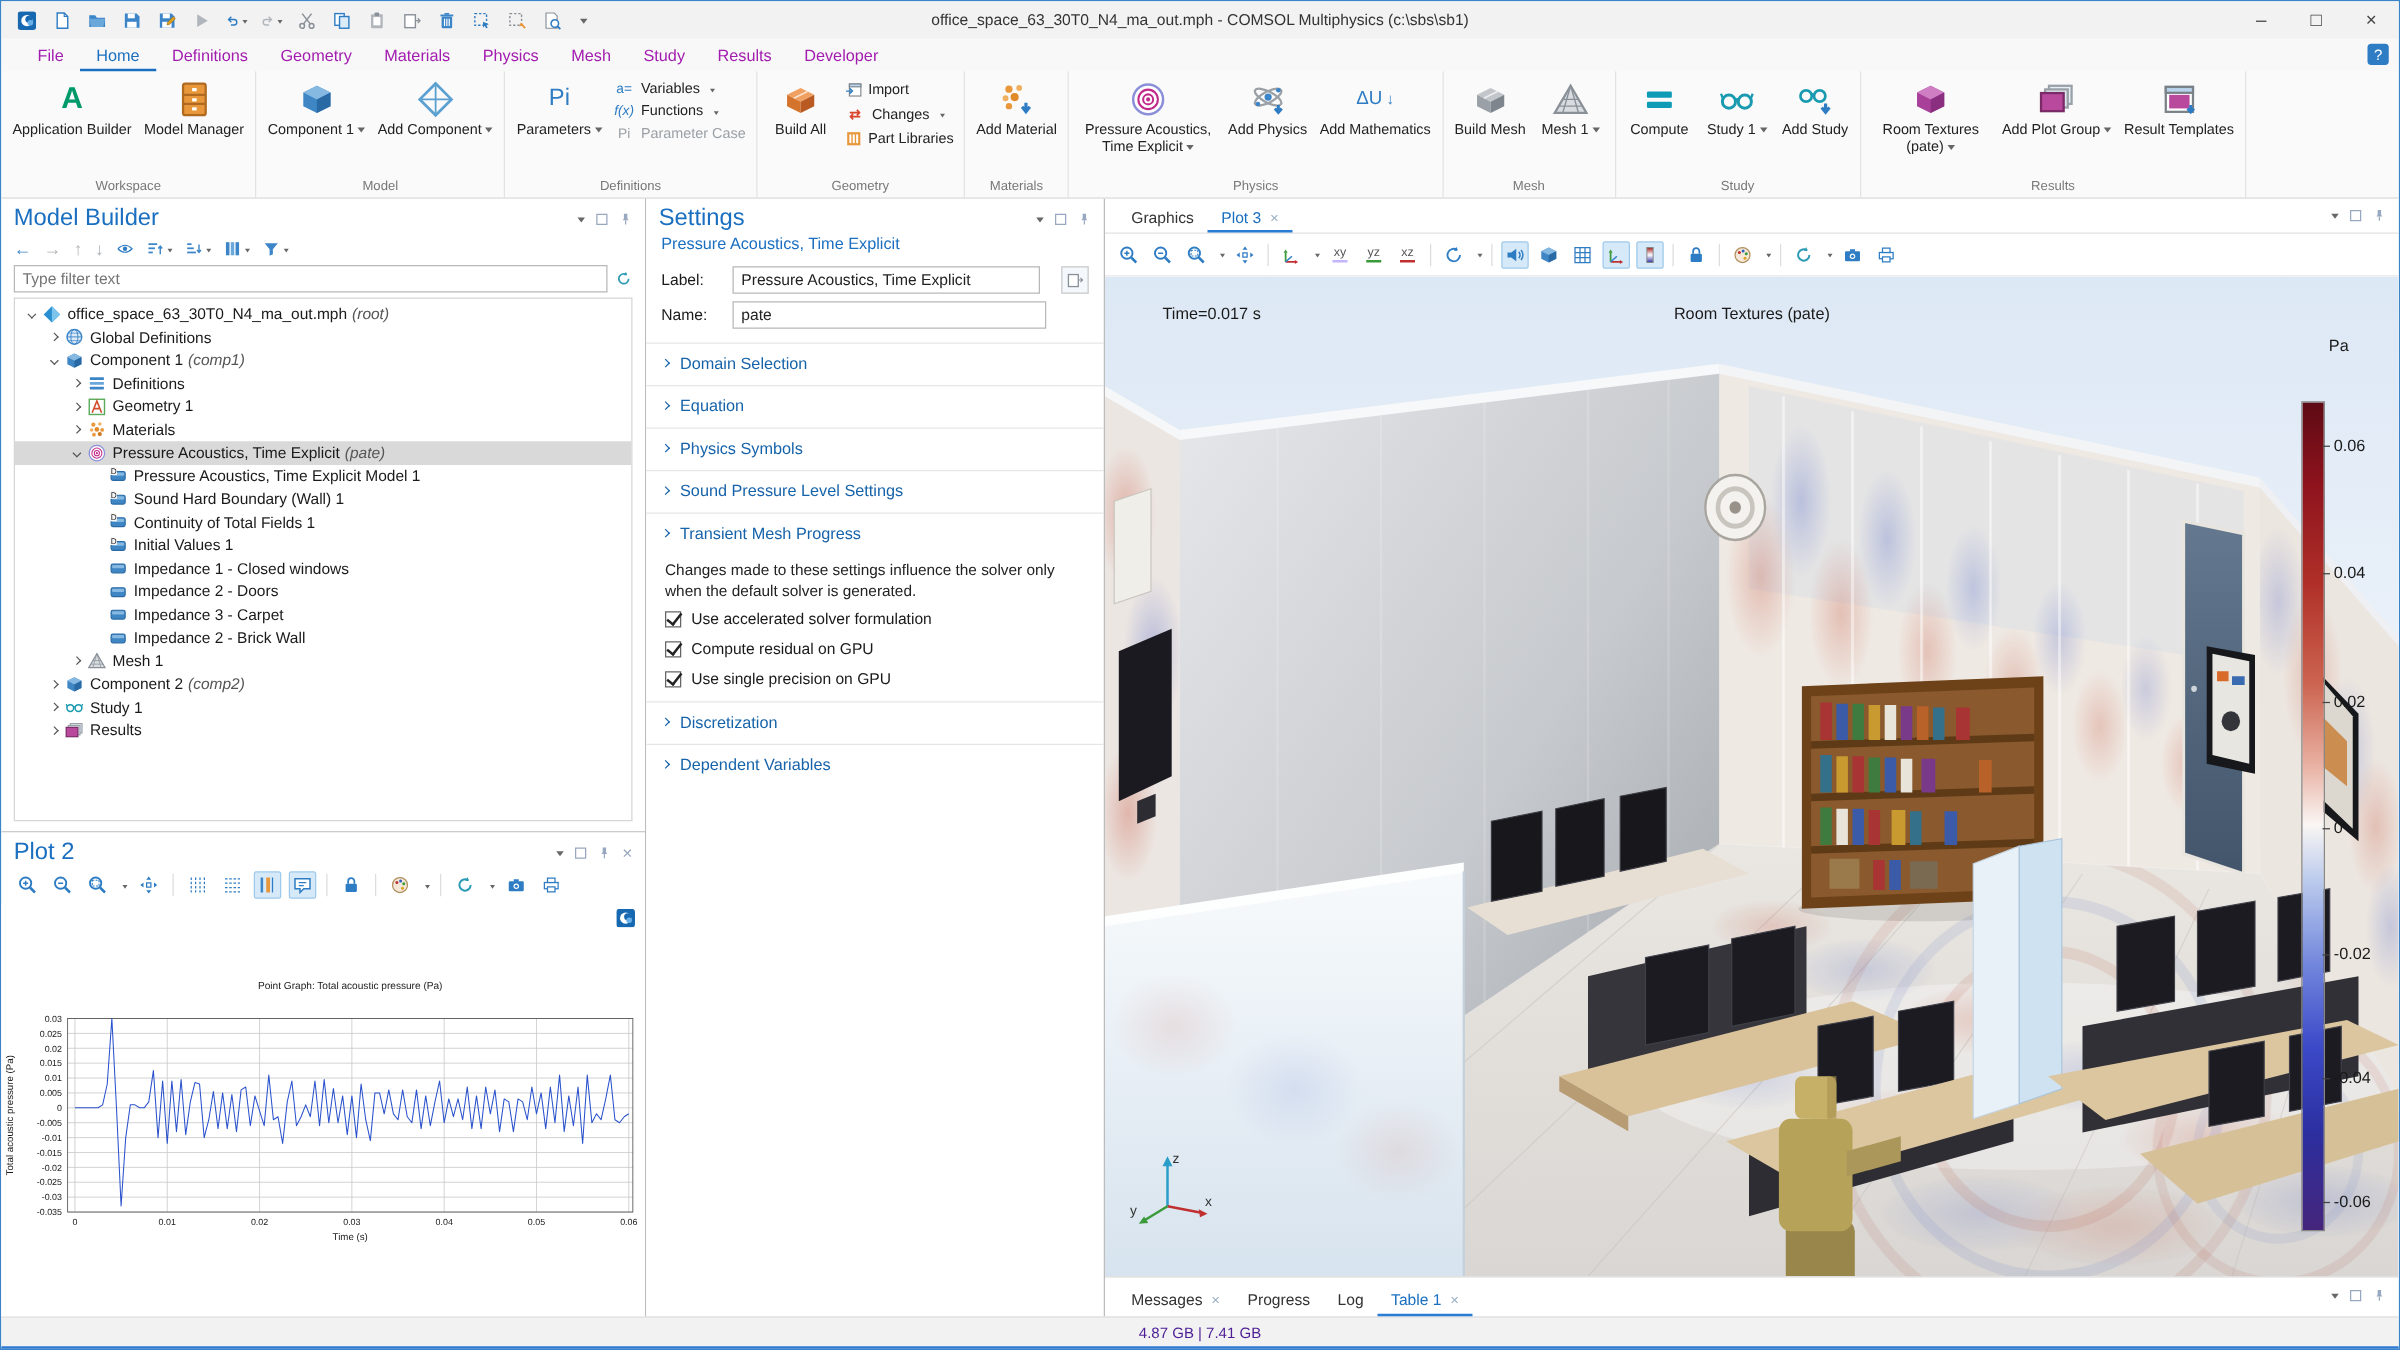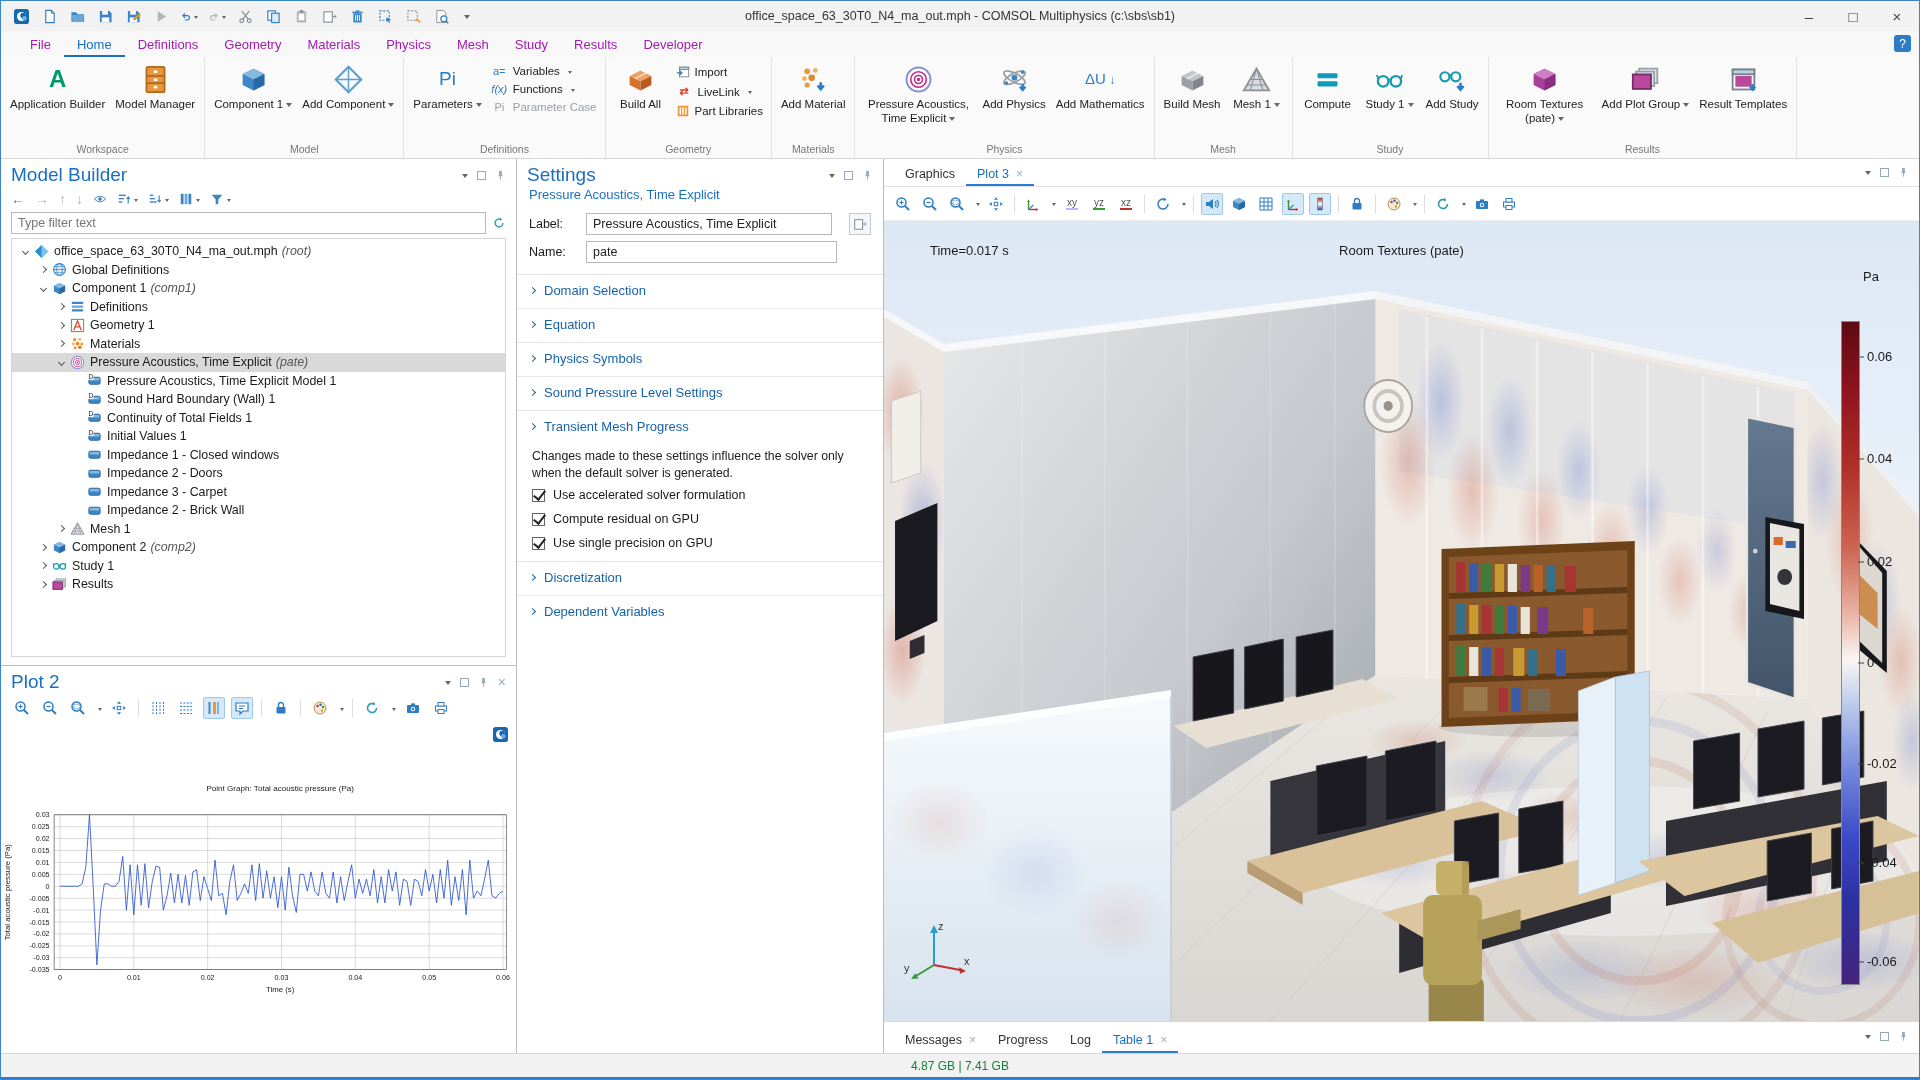--- a/index.html
+++ b/index.html
@@ -100,21 +100,21 @@
 .colorbar{position:absolute;right:59px;top:100px;width:19px;height:664px;border:1px solid #888}
 .cb-unit{position:absolute;right:40px;top:48px;font-size:13px;color:#1a1a1a}
 .cbtick{position:absolute;right:6px;width:46px;text-align:left;font-size:13px;color:#1a1a1a;transform:translateY(-50%)}
 .cbtick::before{content:"";position:absolute;left:-9px;top:50%;width:6px;height:1.5px;background:#444}
 .triad{position:absolute;left:16px;bottom:30px}
 .gbottom{height:32px;border-top:1px solid #d8d8d8;display:flex;align-items:flex-end;padding:0 10px;position:relative}
 .btab{padding:6px 11px;font-size:12.5px;display:flex;gap:7px;color:#333;align-items:center}
 .btab.active{color:#1a6fc0;border-bottom:2px solid #2b7cd3;padding-bottom:4px}
 .gbottom .pbtns{position:absolute;right:10px;top:9px}
 
-.statusbar{height:24px;background:#f2f2f2;border-top:1px solid #d8d8d8;display:flex;align-items:center;justify-content:center;font-size:12px;color:#15803d}
+.statusbar{height:24px;background:#f2f2f2;border-top:1px solid #d8d8d8;display:flex;align-items:center;justify-content:center;font-size:12px;color:#4c1d95}
 .statusline{height:4px;background:#2e7ad0}
 </style>
 </head>
 <body>
 
 <svg width="0" height="0" style="position:absolute" aria-hidden="true">
 <defs>
 <linearGradient id="gradCB" x1="0" y1="0" x2="0" y2="1">
         <stop offset="0" stop-color="#a02020"></stop>
         <stop offset=".5" stop-color="#fff"></stop>
@@ -643,21 +643,21 @@
         </div>
       <div class="rsmalls">
         <div class="rsmall">
             <svg>
               <use href="#s-import"></use>
             </svg>
             <span>Import</span>
           </div>
         <div class="rsmall">
             <span class="rsm-letter" style="color:#d9452b;font-weight:bold">⇄</span>
-            <span>LiveLink</span>
+            <span>Changes</span>
             <span class="crt sm"></span>
           </div>
         <div class="rsmall">
             <svg>
               <use href="#s-partlib"></use>
             </svg>
             <span>Part Libraries</span>
           </div>
       </div>
     </div>

